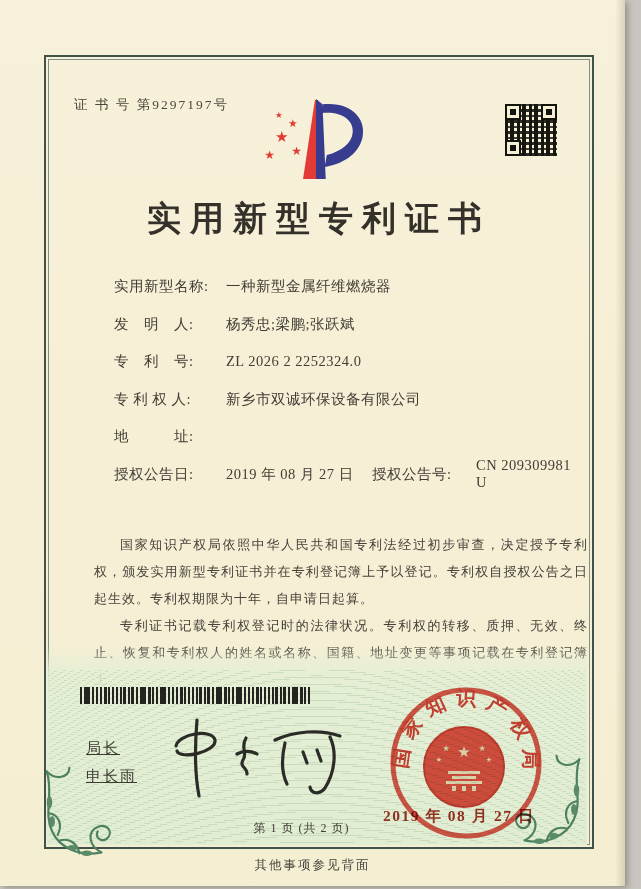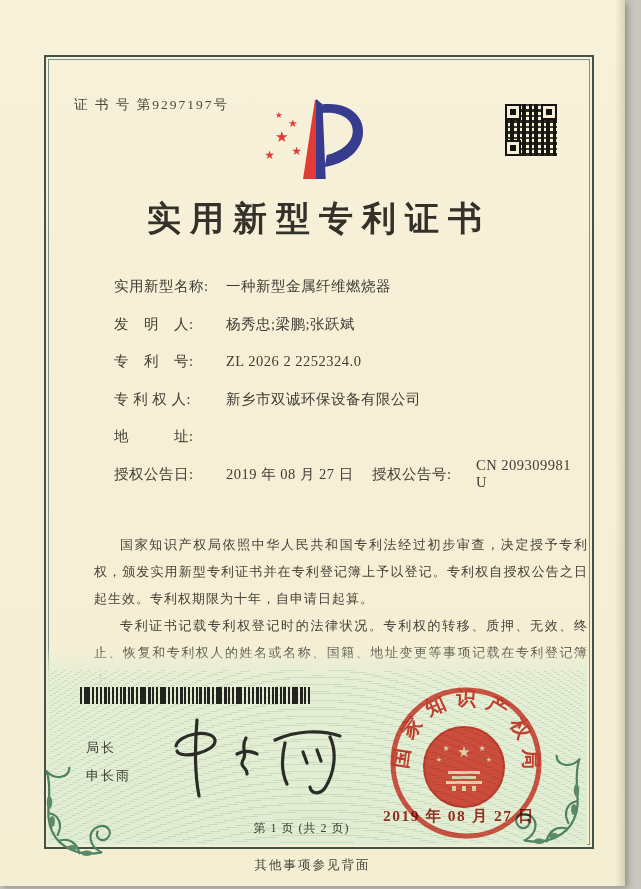--- a/index.html
+++ b/index.html
@@ -31,21 +31,21 @@
   .paras{position:absolute;left:94px;top:531px;width:494px;font-size:13px;line-height:27px;
     color:#46423a;letter-spacing:1px;text-align:justify;}
   .paras p{margin:0;text-indent:2em;}
   .panel{position:absolute;left:47px;top:646px;width:540px;height:199px;
     background:linear-gradient(180deg,rgba(230,240,215,0) 0,rgba(228,239,212,.85) 26px,#e3eed4 60px,#e1edd2 100%);}
   .panel::before{content:"";position:absolute;inset:24px 2px 2px 2px;
     background:repeating-radial-gradient(1100px 420px at 50% -240px,rgba(112,158,108,.22) 0 1px,rgba(112,158,108,0) 1px 6px);}
   .barcode{position:absolute;left:80px;top:687px;width:232px;height:17px;background:
     repeating-linear-gradient(90deg,#23231f 0 2px,transparent 2px 4px),
     repeating-linear-gradient(90deg,transparent 0 5px,#23231f 5px 8px,transparent 8px 13px,#23231f 13px 14px,transparent 14px 19px);}
-  .officer{position:absolute;left:86px;top:734px;font-size:13px;color:#3c3a32;line-height:28px;letter-spacing:2px;}
+  .officer{position:absolute;left:86px;top:734px;font-size:15px;color:#3c3a32;line-height:28px;letter-spacing:2px;text-decoration:underline;}
   .signature{position:absolute;left:160px;top:710px;width:190px;height:90px;}
   .seal{position:absolute;left:386px;top:683px;width:160px;height:160px;mix-blend-mode:multiply;opacity:.94;}
   .seal-date{position:absolute;left:383px;top:806px;font-size:15.5px;color:#a5352a;
     font-weight:bold;letter-spacing:1.5px;mix-blend-mode:multiply;}
   .page-no{position:absolute;left:44px;top:820px;width:515px;text-align:center;font-size:12px;color:#3c3a32;letter-spacing:1px;}
   .back-note{position:absolute;left:0;top:857px;width:625px;text-align:center;font-size:12.5px;color:#46443a;letter-spacing:2px;font-family:Liberation Serif, serif;}
   .orn{position:absolute;width:100px;height:104px;}
   .orn-l{left:34px;top:764px;}
   .orn-r{left:492px;top:752px;transform:scaleX(-1);}
 </style>

